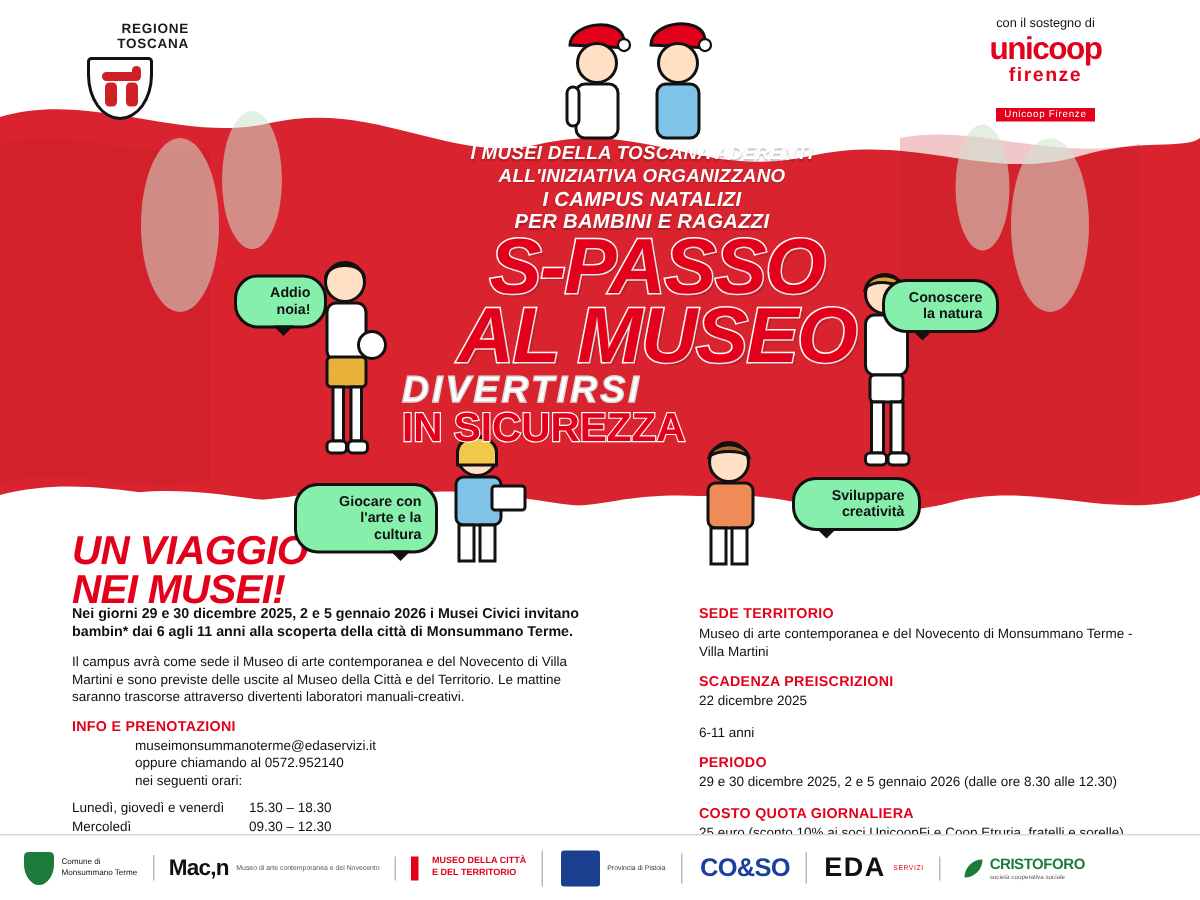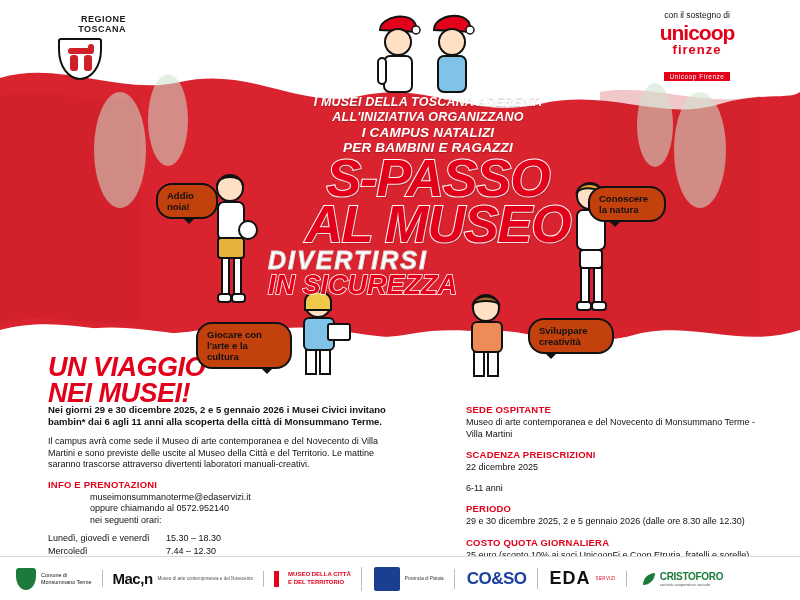--- a/index.html
+++ b/index.html
@@ -92,32 +92,32 @@
   .title-sub {
     position:absolute; left: 268px; top: 248px; width: 350px; z-index:7;
     text-align:left;
   }
   .title-sub .ts1 {
     font-size: 25px; font-weight:bold; font-style:italic; color:#ffffff;
     letter-spacing: 2px; line-height: 24px;
     -webkit-text-stroke: 1px #d8d8d8;
   }
   .title-sub .ts2 {
-    font-size: 27px; font-weight:bold; font-style:italic; color:#e2001a;
+    font-size: 27px; font-weight:bold; color:#e2001a;
     letter-spacing: 0px; line-height: 27px;
     -webkit-text-stroke: 1.5px #ffffff; paint-order: stroke fill;
   }
 
   
   .bubble {
     position: absolute; z-index: 8;
-    background: #c2410c; border: 2.5px solid #111;
+    background: #86efac; border: 2.5px solid #111;
     border-radius: 16px; padding: 5px 9px;
     font-size: 9.5px; font-weight: bold; color:#111;
-    text-align:left; line-height: 11px;
+    text-align:right; line-height: 11px;
   }
   .bubble::after {
     content:""; position:absolute; width:0; height:0;
     border: 7px solid transparent;
   }
   .b-addio { left: 156px; top: 183px; width: 62px; }
   .b-addio::after { border-top-color:#111; left: 24px; bottom: -14px; }
   .b-conoscere { left: 588px; top: 186px; width: 78px; }
   .b-conoscere::after { border-top-color:#111; left: 18px; bottom:-14px; }
   .b-giocare { left: 196px; top: 322px; width: 96px; }
@@ -338,28 +338,28 @@
     <div class="info-line">museimonsummanoterme@edaservizi.it</div>
     <div class="info-line">oppure chiamando al 0572.952140</div>
     <div class="info-line">nei seguenti orari:</div>
     <div class="hours">
       <div class="hrow">
         <div class="hlab">Lunedì, giovedì e venerdì</div>
         <div class="hval">15.30 – 18.30</div>
       </div>
       <div class="hrow">
         <div class="hlab">Mercoledì</div>
-        <div class="hval">7.44 – 12.30</div>
+        <div class="hval">09.30 – 12.30</div>
       </div>
     </div>
   </div>
 
   <div class="col-right">
     <div class="blk">
-      <div class="sec-head">SEDE OSPITANTE</div>
+      <div class="sec-head">SEDE TERRITORIO</div>
       <p>Museo di arte contemporanea e del Novecento di Monsummano Terme - Villa Martini</p>
     </div>
     <div class="blk">
       <div class="sec-head">SCADENZA PREISCRIZIONI</div>
       <p>22 dicembre 2025</p>
     </div>
     <div class="blk">
       <p>6-11 anni</p>
     </div>
     <div class="blk">

